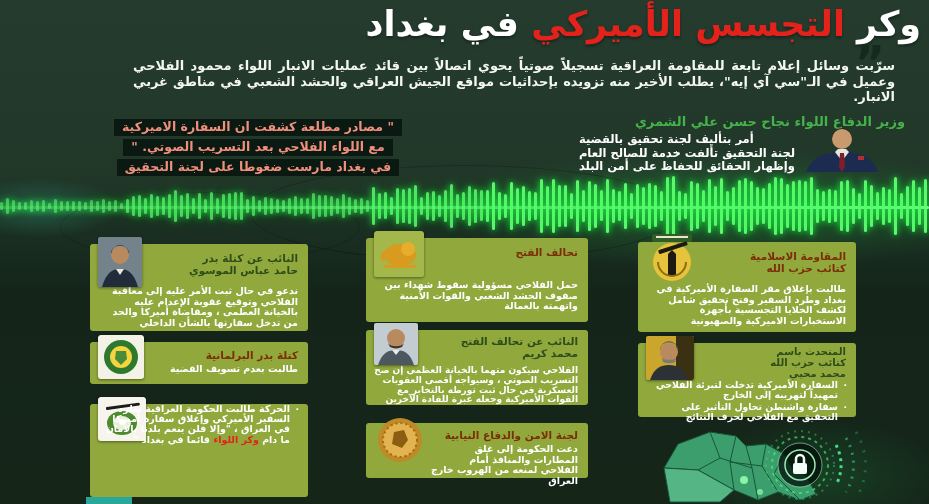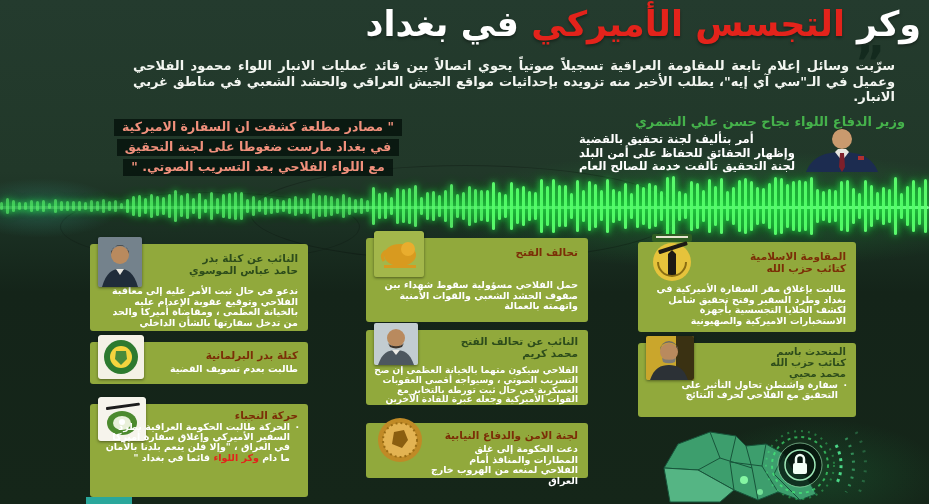--- a/index.html
+++ b/index.html
@@ -102,38 +102,38 @@
 
   <h1 class="headline"><span>وكر </span><span class="h-red">التجسس الأميركي</span><span> في بغداد</span></h1>
 
   <div class="quote-mark">”</div>
 
   <p class="intro">سرّبت وسائل إعلام تابعة للمقاومة العراقية تسجيلاً صوتياً يحوي اتصالاً بين قائد عمليات الانبار اللواء محمود الفلاحي وعميل في الـ"سي آي إيه"، يطلب الأخير منه تزويده بإحداثيات مواقع الجيش العراقي والحشد الشعبي في مناطق غربي الانبار.</p>
 
   <div class="minister-name">وزير الدفاع اللواء نجاح حسن علي الشمري</div>
   <div class="minister-lines">
     <div>أمر بتأليف لجنة تحقيق بالقضية</div>
+    <div>لجنة التحقيق تألفت خدمة للصالح العام</div>
     <div>وإظهار الحقائق للحفاظ على أمن البلد</div>
-    <div>لجنة التحقيق تألفت خدمة للصالح العام</div>
   </div>
   <div class="minister-photo">
     <svg width="88" height="46" viewBox="0 0 88 46">
       <path d="M8 46 C14 30 28 26 44 26 C60 26 74 30 80 46 Z" fill="#1c2c50"></path>
       <path d="M37 26 L44 35 L51 26 L48 23 L40 23 Z" fill="#e8e6e0"></path>
       <path d="M42 27 L46 27 L47 41 L44 46 L41 41 Z" fill="#7e1f2a"></path>
       <circle cx="44" cy="13" r="10" fill="#c99a6e"></circle>
       <path d="M34 12 a10 10 0 0 1 20 0 l-2 -6 a10 8 0 0 0 -16 0 Z" fill="#2a2420"></path>
       <rect x="60" y="30" width="6" height="4" fill="#b03030"></rect>
     </svg>
   </div>
 
   <div class="quote-box">
     <div class="quote-line">" مصادر مطلعة كشفت ان السفارة الاميركية</div>
+    <div class="quote-line">مع اللواء الفلاحي بعد التسريب الصوتي. "</div>
     <div class="quote-line">في بغداد مارست ضغوطا على لجنة التحقيق</div>
-    <div class="quote-line">مع اللواء الفلاحي بعد التسريب الصوتي. "</div>
   </div>
 
   <div id="waveform">
     <div class="wave-center"></div>
   <i style="left: 0px; top: 32.3409px; height: 7.31815px; opacity: 0.62;"></i>
       <i style="left: 6px; top: 28.3874px; height: 15.2253px; opacity: 0.62;"></i>
       <i style="left: 12px; top: 29.9407px; height: 12.1187px; opacity: 0.62;"></i>
       <i style="left: 18px; top: 32.0983px; height: 7.80347px; opacity: 0.62;"></i>
       <i style="left: 24px; top: 32.2371px; height: 7.52587px; opacity: 0.62;"></i>
       <i style="left: 30px; top: 30.1766px; height: 11.6468px; opacity: 0.62;"></i>
@@ -323,23 +323,20 @@
   <div class="card t-red" style="left:90px;top:404px;width:218px;height:93px;">
     <div class="card-media">
       <svg class="photo-frame" width="48" height="44" viewBox="0 0 48 44">
           <rect width="48" height="44" rx="3" fill="#f6f4ec"></rect>
           <ellipse cx="24" cy="26" rx="15" ry="12" fill="#4c8a2e"></ellipse>
           <ellipse cx="24" cy="26" rx="9" ry="7" fill="#e9f0da"></ellipse>
           <rect x="8" y="8" width="34" height="3" rx="1" fill="#1c1c1c" transform="rotate(-8 24 10)"></rect>
           <circle cx="24" cy="25" r="3" fill="#fff"></circle>
         </svg>
     </div>
-    <div class="card-head" style="padding-top:5px;min-height:18px;">
-      <div class="t">حركة النجباء</div>
-    </div>
     <div class="bullet"><span>الحركة طالبت الحكومة العراقية بطرد السفير الأميركي وإغلاق سفارة أميركا في العراق ، "وإلا فلن ينعم بلدنا بالأمان ما دام </span><span class="red-inline">وكر اللواء</span><span> قائما في بغداد "</span></div>
   </div>
 
   <div class="card t-red" style="left:366px;top:238px;width:222px;height:84px;">
     <div class="card-media">
       <svg class="photo-frame" width="50" height="46" viewBox="0 0 50 46">
           <rect width="50" height="46" rx="3" fill="#a3b74b"></rect>
           <ellipse cx="26" cy="24" rx="16" ry="11" fill="#d89a1f"></ellipse>
           <circle cx="34" cy="18" r="7" fill="#e9ad2e"></circle>
           <path d="M10 30 Q6 24 12 20" stroke="#d89a1f" stroke-width="3" fill="none"></path>
@@ -411,20 +408,21 @@
           <circle cx="23" cy="16" r="9" fill="#b98a5e"></circle>
           <path d="M14 14 a9 9 0 0 1 18 0 l-2 -5 a9 7 0 0 0 -14 0 Z" fill="#6d6a66"></path>
           <path d="M16 22 a9 5 0 0 0 14 0 l-1 4 a8 4 0 0 1 -12 0 Z" fill="#7d7a74"></path>
         </svg>
     </div>
     <div class="card-head" style="padding-top:4px;min-height:37px;">
       <div class="t">المتحدث باسم</div>
       <div class="t">كتائب حزب الله</div>
       <div class="t">محمد محيي</div>
     </div>
+    <div class="bullet">السفارة الأميركية تدخلت لتبرئة الفلاحي تمهيداً لتهريبه إلى الخارج</div>
     <div class="bullet">سفارة واشنطن تحاول التأثير على التحقيق مع الفلاحي لحرف النتائج</div>
   </div>
 
   <div class="iraq-map">
     <svg width="289" height="76" viewBox="0 0 289 76">
       <g stroke="#17543a" stroke-width="1" fill="#3d9e6d">
         <path d="M38 16 L70 4 L96 8 L106 18 L126 16 L144 26 L152 40 L166 48 L176 66 L160 72 L138 64 L118 72 L94 62 L58 42 L24 40 Z"></path>
         <path d="M70 4 L80 30 L58 42" fill="none"></path>
         <path d="M96 8 L90 34 L94 62" fill="none"></path>
         <path d="M106 18 L112 40 L118 72" fill="none"></path>

